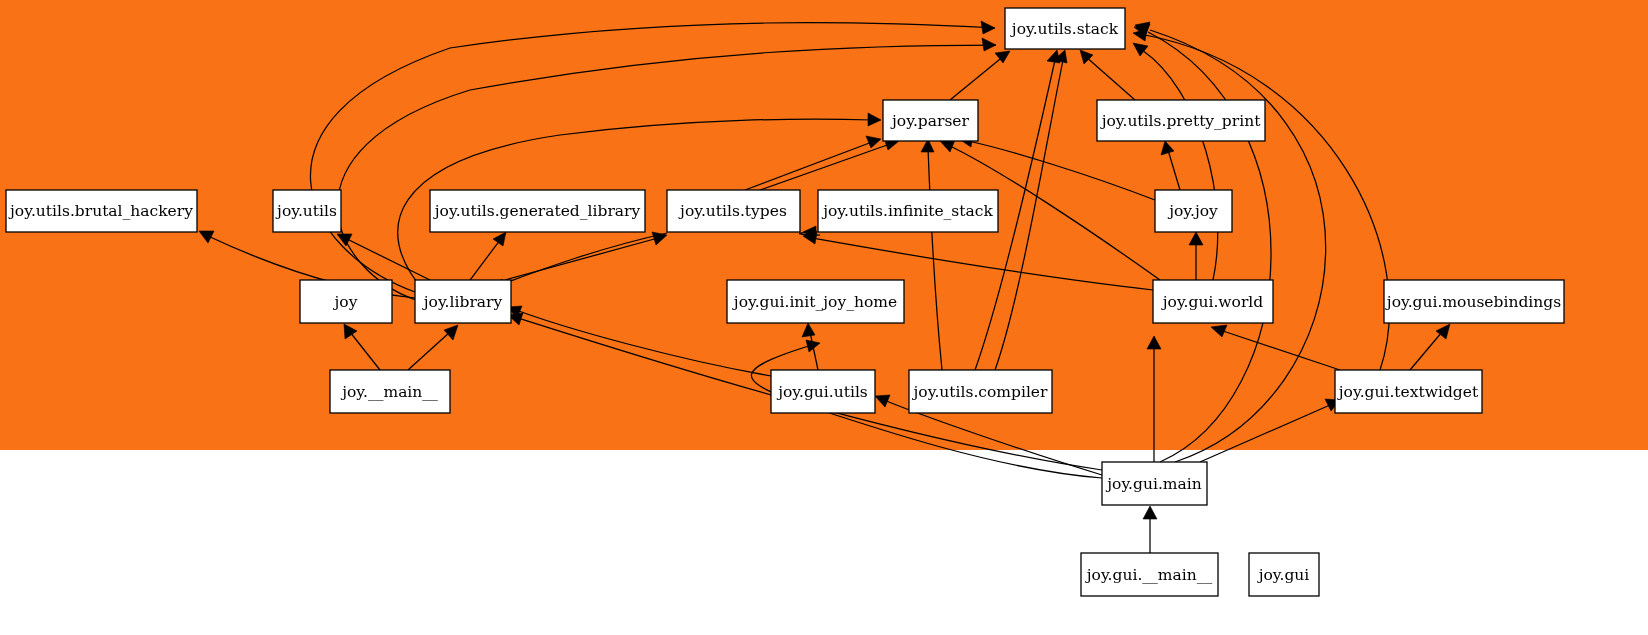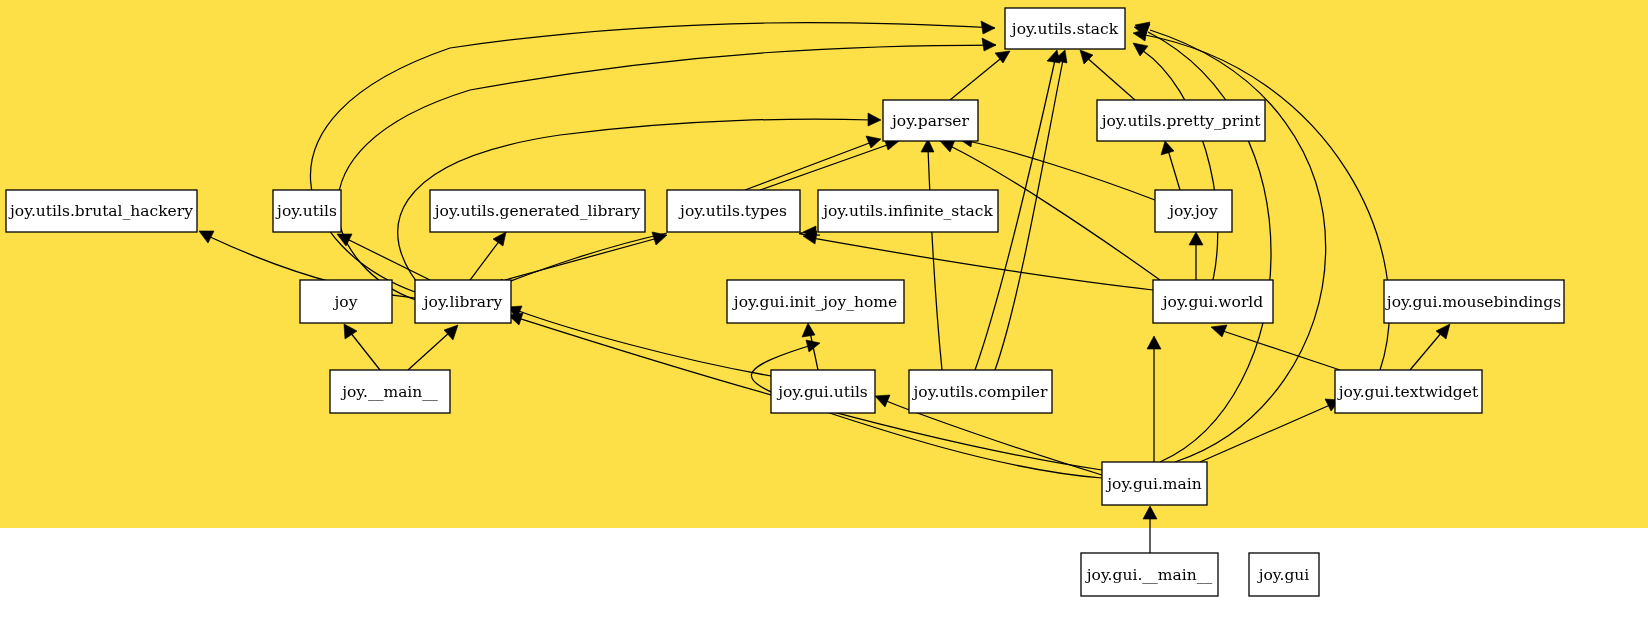--- a/index.html
+++ b/index.html
@@ -9,22 +9,22 @@
   }
   body {
     width: 1648px;
     height: 635px;
     overflow: hidden;
     font-family: "DejaVu Serif", "Liberation Serif", serif;
   }
   #graph-root {
     position: relative;
     width: 1648px;
-    height: 528px;
-    background: #fde047;
+    height: 450px;
+    background: #f97316;
   }
   svg#graph-svg {
     position: absolute;
     left: 0;
     top: 0;
     width: 1648px;
     height: 635px;
     display: block;
   }
   .node-rect {

